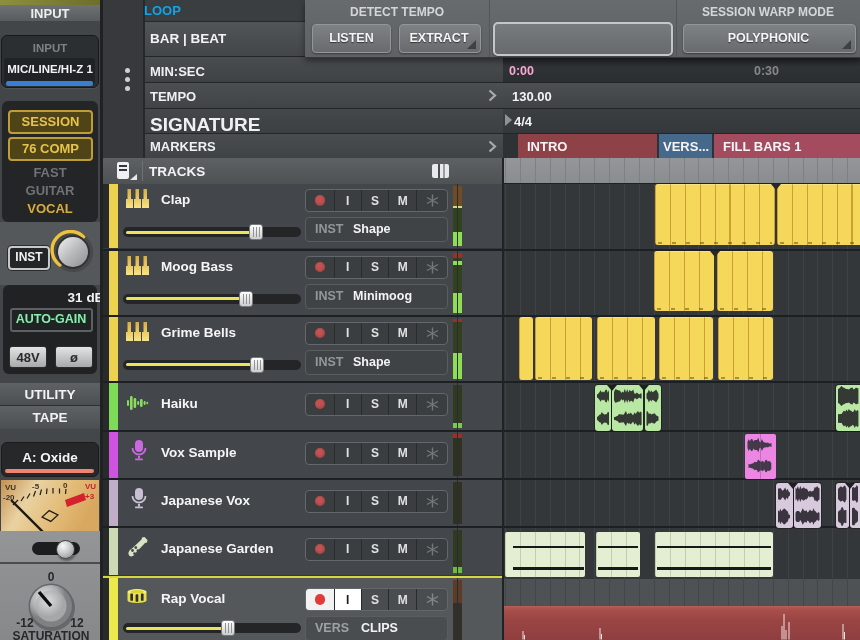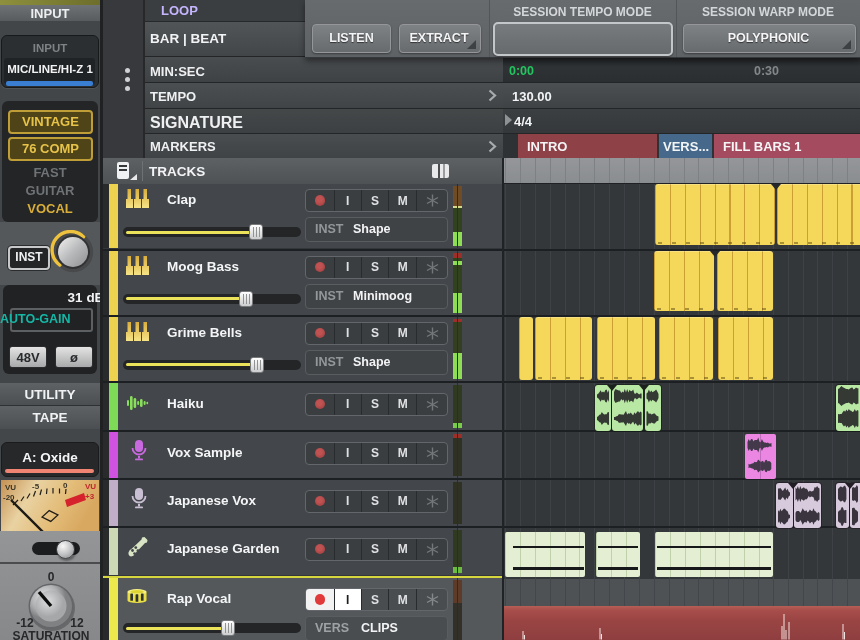--- a/index.html
+++ b/index.html
@@ -3,21 +3,21 @@
 <meta charset="utf-8">
 <style>
   html,body{margin:0;padding:0;background:#222;}
   #root{position:relative;width:860px;height:640px;overflow:hidden;
         font-family:"Liberation Sans",sans-serif;background:#33363a;}
   .abs{position:absolute;}
   .txt{position:absolute;font-weight:bold;white-space:nowrap;}
   .trk{position:absolute;left:103px;width:400px;background:#43464a;overflow:hidden;}
   .tedge{position:absolute;left:0;top:0;width:6px;height:100%;background:#282a2c;}
   .cbar{position:absolute;left:6px;top:0;width:9px;height:100%;}
-  .tname{position:absolute;left:64px;font-size:13.5px;font-weight:bold;color:#f4f5f6;white-space:nowrap;}
+  .tname{position:absolute;left:58px;font-size:13.5px;font-weight:bold;color:#f4f5f6;white-space:nowrap;}
   .bgrp{position:absolute;left:202px;width:141px;height:21px;border:1px solid #63666a;border-radius:4px;display:flex;overflow:hidden;background:#3b3e41;}
   .bcell{border-right:1px solid #292c2f;display:flex;align-items:center;justify-content:center;font-weight:bold;font-size:12px;color:#dfe0e2;}
   .bcell:last-child{border-right:none;}
   .rec{width:10.5px;height:10.5px;border-radius:50%;background:radial-gradient(circle at 45% 40%,#c05252 30%,#a34040 85%);}
   .inst{position:absolute;left:202px;width:141px;height:23px;border:1px solid #5a5d60;border-radius:4px;background:#404346;}
   .ilab{position:absolute;left:9px;top:4px;font-size:12.5px;font-weight:bold;color:#94979a;}
   .ival{position:absolute;left:47px;top:4px;font-size:12.5px;font-weight:bold;color:#f2f3f4;}
   .sldbar{position:absolute;left:20px;width:178px;height:10px;background:#232527;border-radius:5px;}
   .sldfill{position:absolute;left:23px;height:3px;background:#ede35a;border-radius:2px;}
   .sldh{position:absolute;width:14px;height:16px;background:linear-gradient(#ffffff,#cccdce);border:1px solid #77797b;border-radius:3px;box-sizing:border-box;}
@@ -48,21 +48,21 @@
 <div class="txt" style="left:0;top:6px;width:100px;text-align:center;font-size:13px;color:#eceeef;">INPUT</div>
 
 <div class="abs" style="left:1px;top:35px;width:96px;height:51px;background:#2c2f31;border:1px solid #17191b;border-radius:6px;box-shadow:0 1px 0 rgba(255,255,255,0.08);"></div>
 <div class="txt" style="left:0;top:42px;width:100px;text-align:center;font-size:11.5px;color:#7f8285;">INPUT</div>
 <div class="abs" style="left:4px;top:58px;width:91px;height:26px;background:#202325;border-radius:3px;"></div>
 <div class="txt" style="left:0;top:63px;width:100px;text-align:center;font-size:11.5px;color:#f2f3f4;">MIC/LINE/HI-Z 1</div>
 <div class="abs" style="left:6px;top:81px;width:87px;height:4.5px;background:#3a7ed2;border-radius:2px;"></div>
 
 <div class="abs" style="left:2px;top:101px;width:96px;height:121px;background:#232527;border-radius:6px;"></div>
 <div class="abs" style="left:8px;top:110px;width:81px;height:20px;background:#4f4418;border:2px solid #bf9e38;border-radius:4px;"></div>
-<div class="txt" style="left:0;top:114px;width:101px;text-align:center;font-size:13px;color:#e7c349;">VINTAGE</div>
+<div class="txt" style="left:0;top:114px;width:101px;text-align:center;font-size:13px;color:#e7c349;">SESSION</div>
 <div class="abs" style="left:8px;top:137px;width:81px;height:20px;background:#4f4418;border:2px solid #bf9e38;border-radius:4px;"></div>
 <div class="txt" style="left:0;top:141px;width:101px;text-align:center;font-size:13px;color:#e7c349;">76 COMP</div>
 <div class="txt" style="left:0;top:165px;width:100px;text-align:center;font-size:13px;color:#707376;">FAST</div>
 <div class="txt" style="left:0;top:183px;width:100px;text-align:center;font-size:13px;color:#707376;">GUITAR</div>
 <div class="txt" style="left:0;top:201px;width:100px;text-align:center;font-size:13px;color:#d9ae39;">VOCAL</div>
 
 <div class="abs" style="left:0;top:222px;width:103px;height:63px;background:#55585b;"></div>
 <div class="abs" style="left:8px;top:246px;width:38px;height:20px;background:#232527;border:2px solid #c6c8ca;border-radius:4px;box-shadow:0 0 0 1px #2a2c2e;"></div>
 <div class="txt" style="left:8px;top:250px;width:42px;text-align:center;font-size:12px;color:#f0f1f2;">INST</div>
 
@@ -76,21 +76,21 @@
       <stop offset="0" stop-color="#f2f2f2"></stop>
           <stop offset="0.5" stop-color="#b9babb"></stop>
           <stop offset="1" stop-color="#8f9092"></stop>
     </linearGradient>
   </defs>
 </svg>
 
 <div class="abs" style="left:3px;top:285px;width:94px;height:89px;background:#202224;border-radius:6px;"></div>
 <div class="txt" style="left:0;top:290px;width:100px;text-align:center;font-size:13.5px;color:#f2f3f4;padding-left:36px;">31 dB</div>
 <div class="abs" style="left:10px;top:308px;width:79px;height:20px;border:2px solid #5d6063;border-radius:3px;"></div>
-<div class="txt" style="left:0;top:312px;width:102px;text-align:left;font-size:12.5px;color:#14b8a6;">AUTO-GAIN</div>
+<div class="txt" style="left:0;top:312px;width:102px;text-align:center;font-size:12.5px;color:#86efac;">AUTO-GAIN</div>
 <div class="abs" style="left:9px;top:346px;width:36px;height:20px;background:linear-gradient(#e4e4e4,#a8a9aa);border:1px solid #2a2c2e;border-radius:3px;"></div>
 <div class="txt" style="left:9px;top:350px;width:38px;text-align:center;font-size:13px;color:#282b2d;">48V</div>
 <div class="abs" style="left:55px;top:346px;width:36px;height:20px;background:linear-gradient(#e4e4e4,#a8a9aa);border:1px solid #2a2c2e;border-radius:3px;"></div>
 <div class="txt" style="left:55px;top:350px;width:38px;text-align:center;font-size:13px;color:#282b2d;">ø</div>
 
 <div class="abs" style="left:0;top:383px;width:103px;height:22px;background:linear-gradient(#5f6265,#4c4f52);border-bottom:1px solid #2e3033;"></div>
 <div class="txt" style="left:0;top:387px;width:100px;text-align:center;font-size:13.5px;color:#f0f1f2;">UTILITY</div>
 <div class="abs" style="left:0;top:406px;width:103px;height:23px;background:linear-gradient(#5f6265,#4c4f52);border-bottom:1px solid #2e3033;"></div>
 <div class="txt" style="left:0;top:410px;width:100px;text-align:center;font-size:13.5px;color:#f0f1f2;">TAPE</div>
 
@@ -168,44 +168,44 @@
 
 <div class="abs" style="left:100px;top:0;width:3px;height:640px;background:#1f2123;"></div>
 
 <div class="abs" style="left:103px;top:0;width:42px;height:184px;background:#37393c;"></div>
 <div class="abs" style="left:125px;top:68px;width:5px;height:5px;border-radius:50%;background:#cfd2d5;"></div>
 <div class="abs" style="left:125px;top:77px;width:5px;height:5px;border-radius:50%;background:#cfd2d5;"></div>
 <div class="abs" style="left:125px;top:86px;width:5px;height:5px;border-radius:50%;background:#cfd2d5;"></div>
 <div class="abs" style="left:143px;top:0;width:2px;height:158px;background:#26282a;"></div>
 
 <div class="abs" style="left:145px;top:0;width:358px;height:21px;background:#3b3e41;"></div>
-<div class="txt" style="left:161px;top:3px;font-size:13px;color:#c4b5fd;">LOOP</div>
+<div class="txt" style="left:144px;top:3px;font-size:13px;color:#0ea5e9;">LOOP</div>
 <div class="abs" style="left:145px;top:21px;width:358px;height:1px;background:#26282a;"></div>
 <div class="abs" style="left:145px;top:22px;width:358px;height:34px;background:linear-gradient(#525558,#434649);"></div>
 <div class="txt" style="left:150px;top:31px;font-size:13.5px;color:#f2f3f4;">BAR | BEAT</div>
 <div class="abs" style="left:145px;top:56px;width:715px;height:1px;background:#232527;"></div>
 
 <div class="abs" style="left:145px;top:57px;width:358px;height:25px;background:linear-gradient(#4a4d50,#3f4245);"></div>
 <div class="txt" style="left:150px;top:64px;font-size:13px;color:#eff0f1;">MIN:SEC</div>
 <div class="abs" style="left:503px;top:57px;width:357px;height:25px;background:linear-gradient(#232628,#303336 40%,#2b2e31);"></div>
-<div class="txt" style="left:509px;top:64px;font-size:12.5px;color:#22c55e;">0:00</div>
+<div class="txt" style="left:509px;top:64px;font-size:12.5px;color:#f9a8d4;">0:00</div>
 <div class="txt" style="left:754px;top:64px;font-size:12.5px;color:#85888b;">0:30</div>
 <div class="abs" style="left:145px;top:82px;width:715px;height:1px;background:#232527;"></div>
 
 <div class="abs" style="left:145px;top:83px;width:358px;height:25px;background:linear-gradient(#4c4f52,#414447);"></div>
 <div class="txt" style="left:150px;top:89px;font-size:13px;color:#eff0f1;">TEMPO</div>
 <svg class="abs" style="left:488px;top:89px;" width="9" height="13" viewBox="0 0 9 13">
       <path d="M1.5 1.5 L7 6.5 L1.5 11.5" fill="none" stroke="#a8abae" stroke-width="2.2"></path>
     </svg>
 <div class="abs" style="left:503px;top:83px;width:357px;height:25px;background:linear-gradient(#4c4f52,#404346);"></div>
 <div class="txt" style="left:512px;top:89px;font-size:13px;color:#f2f3f4;">130.00</div>
 <div class="abs" style="left:145px;top:108px;width:715px;height:1px;background:#232527;"></div>
 
 <div class="abs" style="left:145px;top:109px;width:358px;height:24px;background:linear-gradient(#454849,#3d4043);"></div>
-<div class="txt" style="left:150px;top:114px;font-size:16px;color:#eff0f1;">SIGNATURE</div>
+<div class="txt" style="left:150px;top:114px;font-size:19px;color:#eff0f1;">SIGNATURE</div>
 <div class="abs" style="left:503px;top:109px;width:357px;height:24px;background:linear-gradient(#3c3f42,#35383b);"></div>
 <div class="abs" style="left:505px;top:114px;width:0;height:0;border-left:7px solid #8f9295;border-top:6px solid transparent;border-bottom:6px solid transparent;"></div>
 <div class="txt" style="left:514px;top:114px;font-size:13px;color:#f2f3f4;">4/4</div>
 <div class="abs" style="left:145px;top:133px;width:715px;height:1px;background:#232527;"></div>
 
 <div class="abs" style="left:145px;top:134px;width:358px;height:24px;background:linear-gradient(#4a4d50,#404346);"></div>
 <div class="txt" style="left:150px;top:139px;font-size:13px;color:#eff0f1;">MARKERS</div>
 <svg class="abs" style="left:488px;top:140px;" width="9" height="13" viewBox="0 0 9 13">
       <path d="M1.5 1.5 L7 6.5 L1.5 11.5" fill="none" stroke="#a8abae" stroke-width="2.2"></path>
     </svg>
@@ -214,21 +214,21 @@
 <div class="txt" style="left:527px;top:139px;font-size:13px;color:#f4f5f6;">INTRO</div>
 <div class="abs" style="left:659px;top:134px;width:53px;height:24px;background:#45688b;"></div>
 <div class="txt" style="left:663px;top:139px;font-size:13px;color:#f4f5f6;">VERS...</div>
 <div class="abs" style="left:714px;top:134px;width:146px;height:24px;background:#a54b60;"></div>
 <div class="txt" style="left:723px;top:139px;font-size:13px;color:#f4f5f6;">FILL BARS 1</div>
 <div class="abs" style="left:145px;top:158px;width:715px;height:1px;background:#1f2124;"></div>
 
 <div class="abs" style="left:305px;top:0;width:555px;height:57px;background:linear-gradient(#686b6e,#5f6265);border-bottom:1px solid #36393c;box-shadow:0 3px 6px rgba(0,0,0,0.45);z-index:5;"></div>
 <div class="abs" style="left:489px;top:0;width:1px;height:57px;background:#535659;z-index:6;"></div>
 <div class="abs" style="left:676px;top:0;width:1px;height:57px;background:#535659;z-index:6;"></div>
-<div class="txt" style="left:489px;top:5px;width:187px;text-align:center;font-size:12px;color:#d4d7da;z-index:6;">SESSION TEMPO MODE</div>
+<div class="txt" style="left:305px;top:5px;width:184px;text-align:center;font-size:12px;color:#d4d7da;z-index:6;">DETECT TEMPO</div>
 <div class="txt" style="left:676px;top:5px;width:184px;text-align:center;font-size:12px;color:#d4d7da;z-index:6;">SESSION WARP MODE</div>
 <div class="abs" style="left:312px;top:24px;width:77px;height:27px;background:linear-gradient(#7f8285,#686b6e);border:1px solid #94969a;border-radius:4px;box-shadow:0 1px 2px rgba(0,0,0,0.4);z-index:6;"></div>
 <div class="txt" style="left:312px;top:31px;width:79px;text-align:center;font-size:12.5px;color:#f4f5f6;z-index:7;text-shadow:0 1px 1px #333;">LISTEN</div>
 <div class="abs" style="left:399px;top:24px;width:80px;height:27px;background:linear-gradient(#7f8285,#686b6e);border:1px solid #94969a;border-radius:4px;box-shadow:0 1px 2px rgba(0,0,0,0.4);z-index:6;"></div>
 <div class="txt" style="left:399px;top:31px;width:80px;text-align:center;font-size:12.5px;color:#f4f5f6;z-index:7;text-shadow:0 1px 1px #333;">EXTRACT</div>
 <div class="abs" style="left:467px;top:40px;width:0;height:0;border-left:9px solid transparent;border-bottom:9px solid #3e4144;z-index:7;"></div>
 <div class="abs" style="left:493px;top:22px;width:176px;height:30px;background:linear-gradient(#787b7e,#666a6d);border:2px solid #c4c7ca;border-radius:5px;box-shadow:0 1px 2px rgba(0,0,0,0.4);z-index:6;"></div>
 <div class="abs" style="left:683px;top:24px;width:171px;height:27px;background:linear-gradient(#7f8285,#686b6e);border:1px solid #94969a;border-radius:4px;box-shadow:0 1px 2px rgba(0,0,0,0.4);z-index:6;"></div>
 <div class="txt" style="left:683px;top:31px;width:171px;text-align:center;font-size:12.5px;color:#f4f5f6;z-index:7;text-shadow:0 1px 1px #333;">POLYPHONIC</div>
 <div class="abs" style="left:842px;top:40px;width:0;height:0;border-left:9px solid transparent;border-bottom:9px solid #3e4144;z-index:7;"></div>

